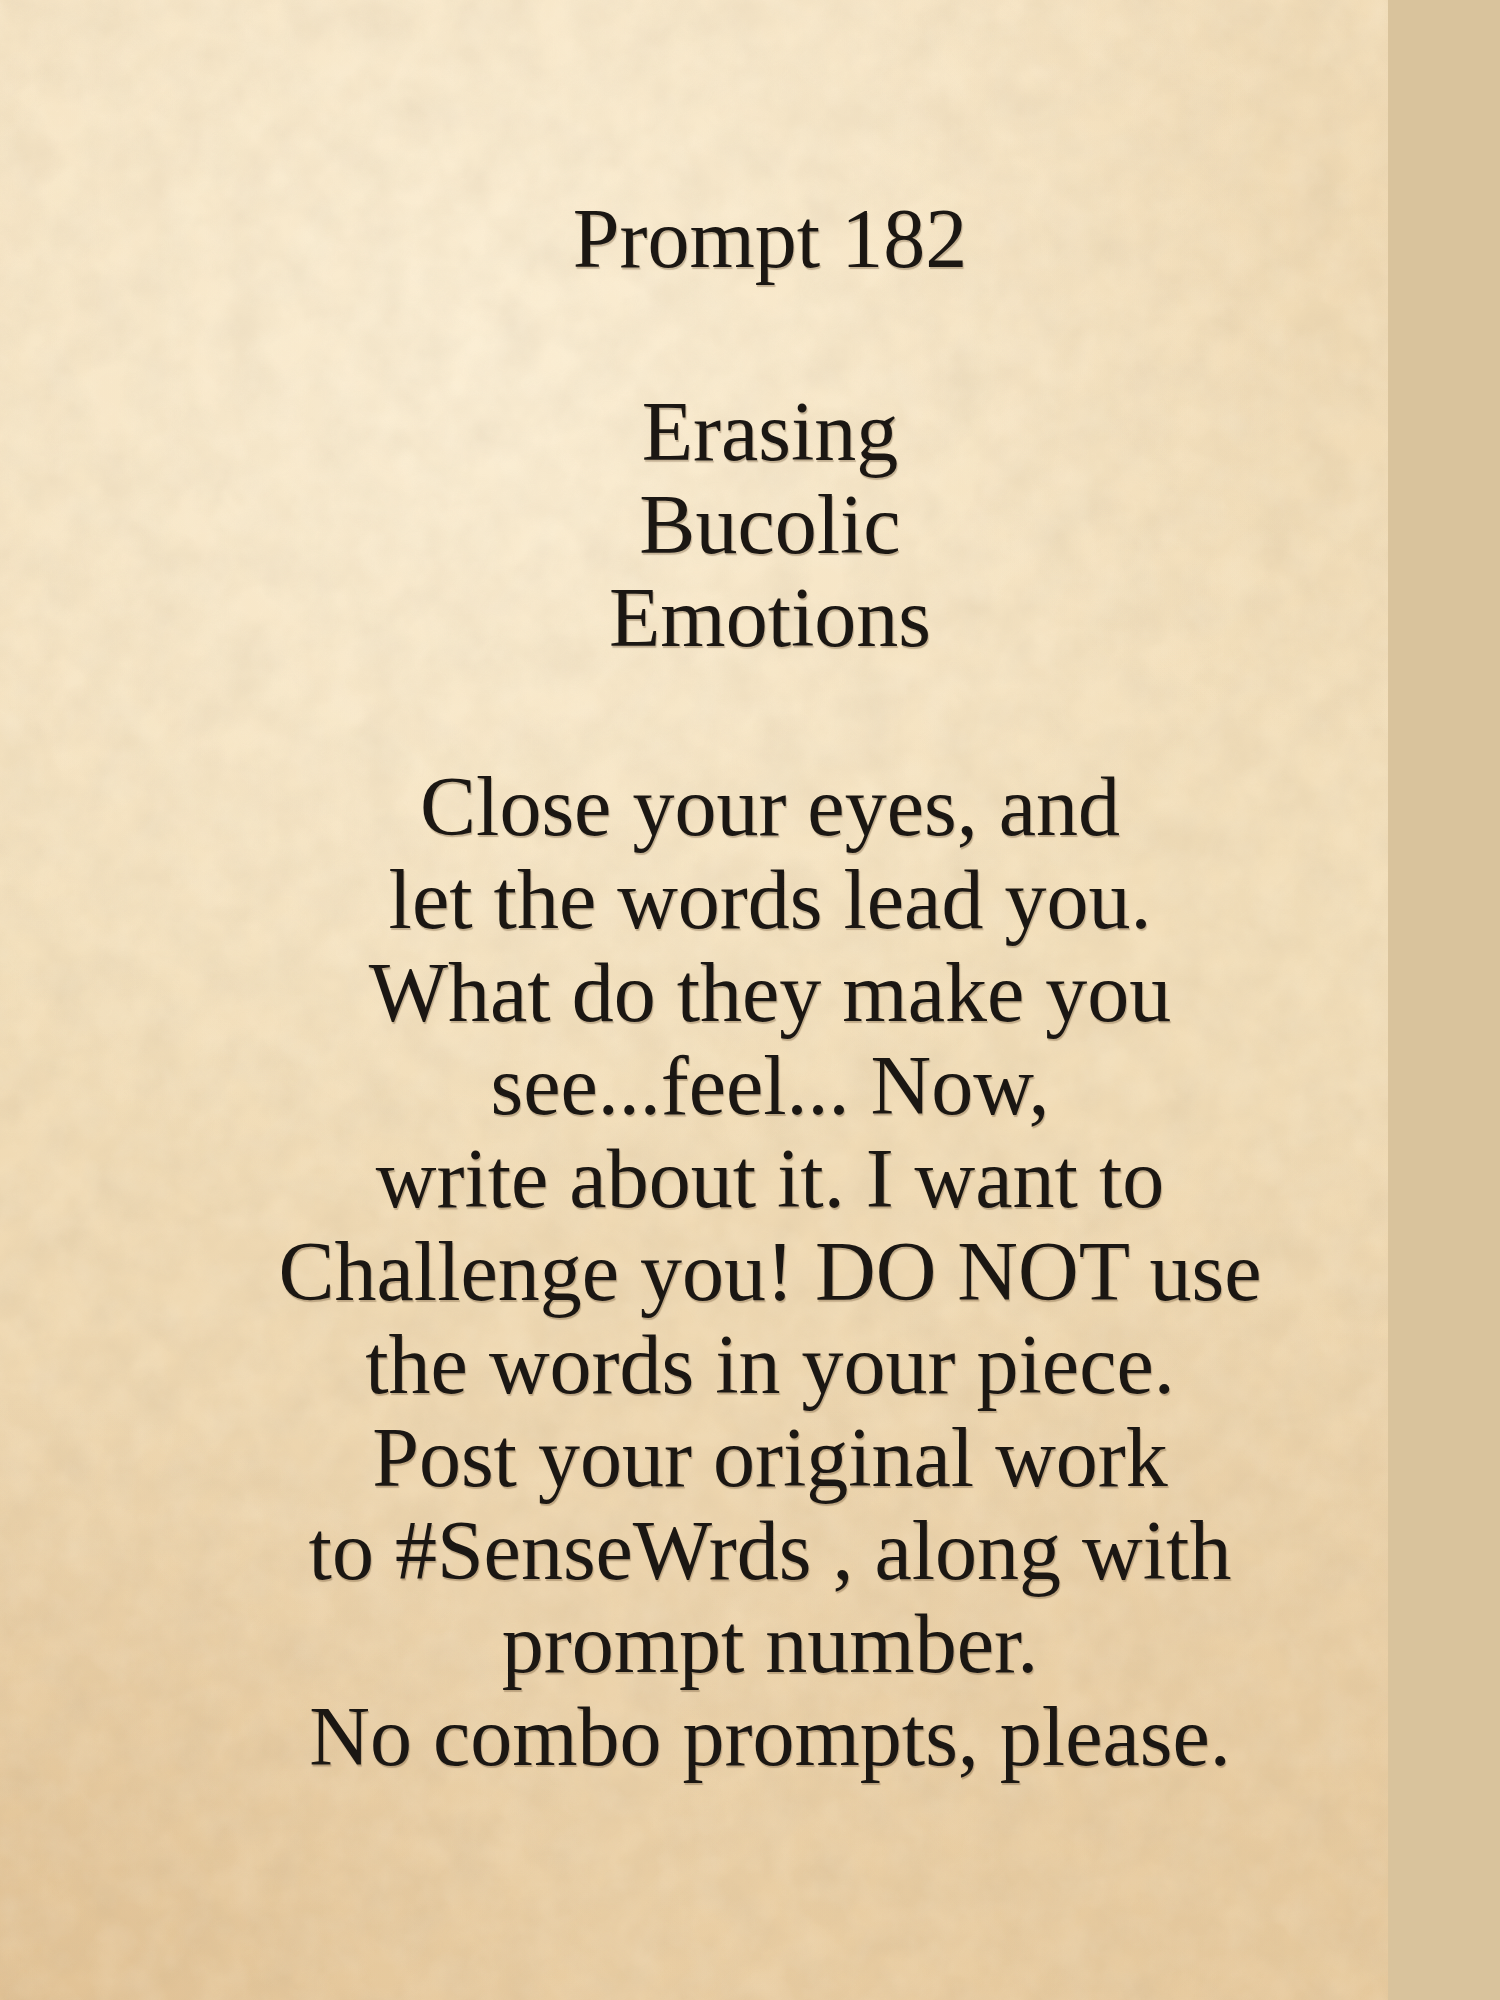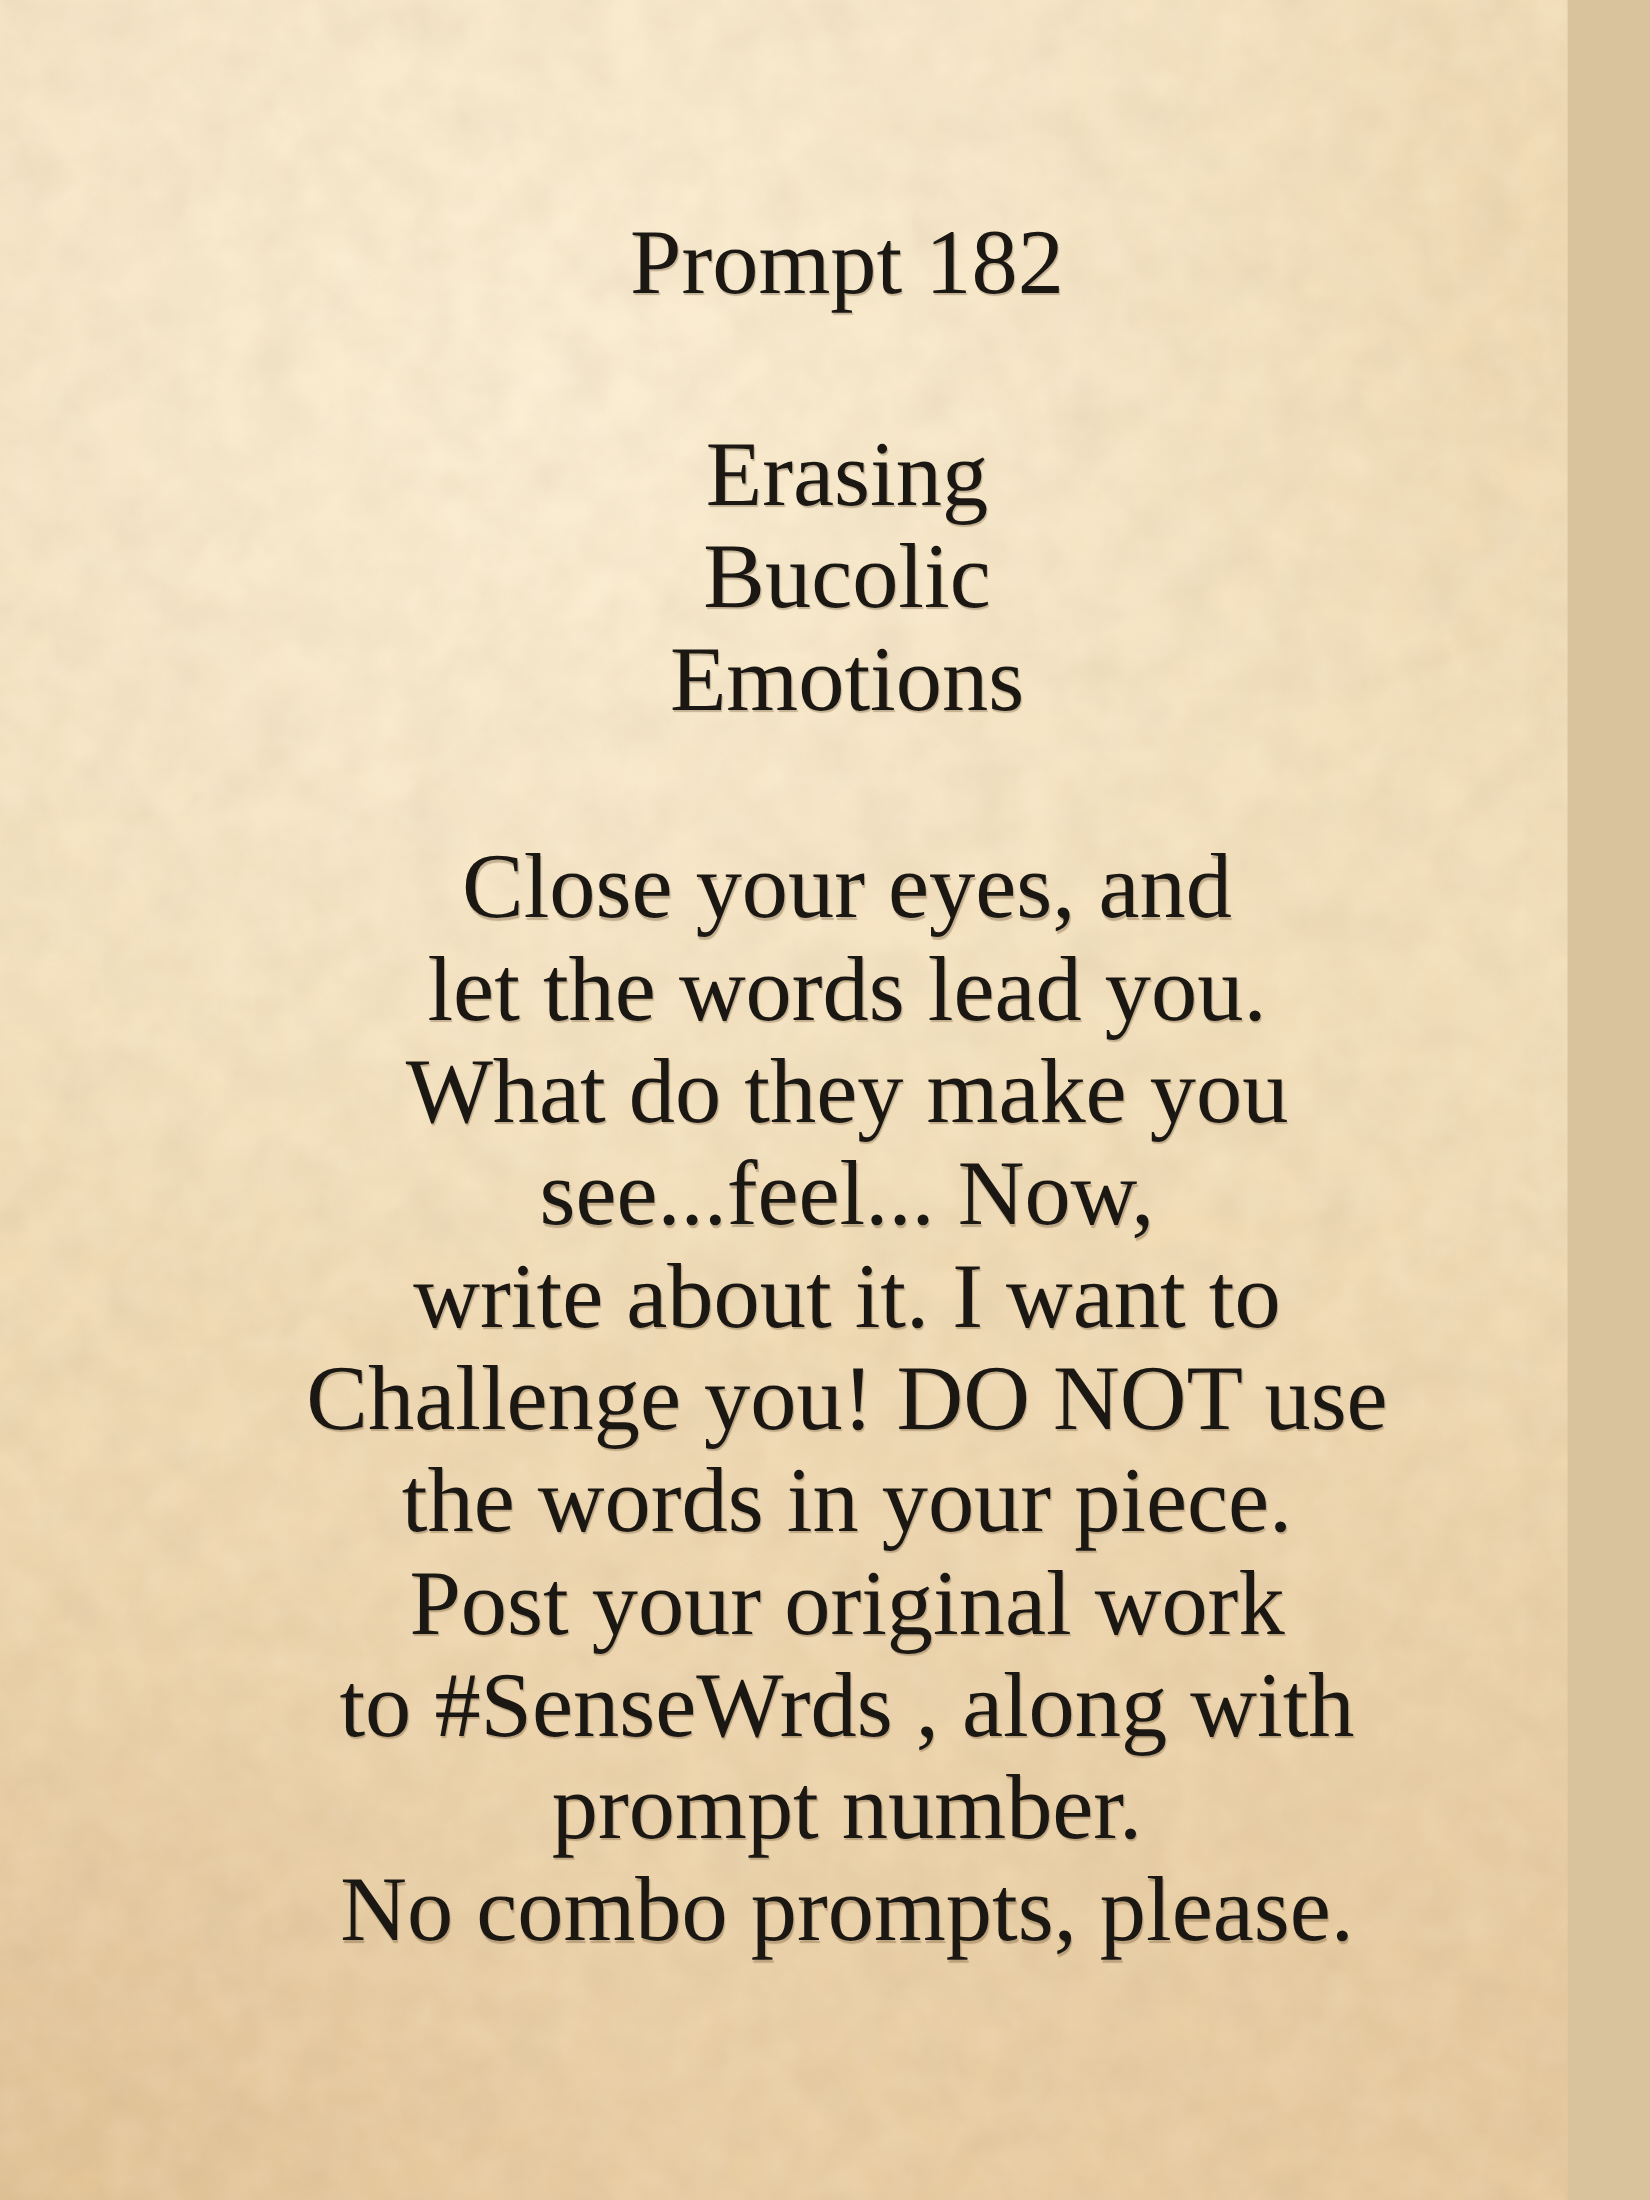--- a/index.html
+++ b/index.html
@@ -11,21 +11,20 @@
     position: relative;
     width: 1388px;
     height: 2000px;
     overflow: hidden;
     background:
       radial-gradient(95% 70% at 35% 18%, rgba(251,238,212,0.95) 0%, rgba(251,238,212,0) 62%),
       radial-gradient(80% 55% at 0% 100%, rgba(219,185,138,0.55) 0%, rgba(219,185,138,0) 55%),
       radial-gradient(90% 65% at 100% 95%, rgba(227,196,150,0.50) 0%, rgba(227,196,150,0) 60%),
       radial-gradient(70% 50% at 100% 10%, rgba(235,209,166,0.45) 0%, rgba(235,209,166,0) 55%),
       linear-gradient(180deg, #f4e1bf 0%, #f2deb9 48%, #ecd3ab 82%, #e9cda2 100%);
-    padding-left: 37px;
   }
   .texture {
     position: absolute;
     left: 0; top: 0;
     width: 100%; height: 100%;
     pointer-events: none;
   }
   .content {
     position: absolute;
     left: 20px;

